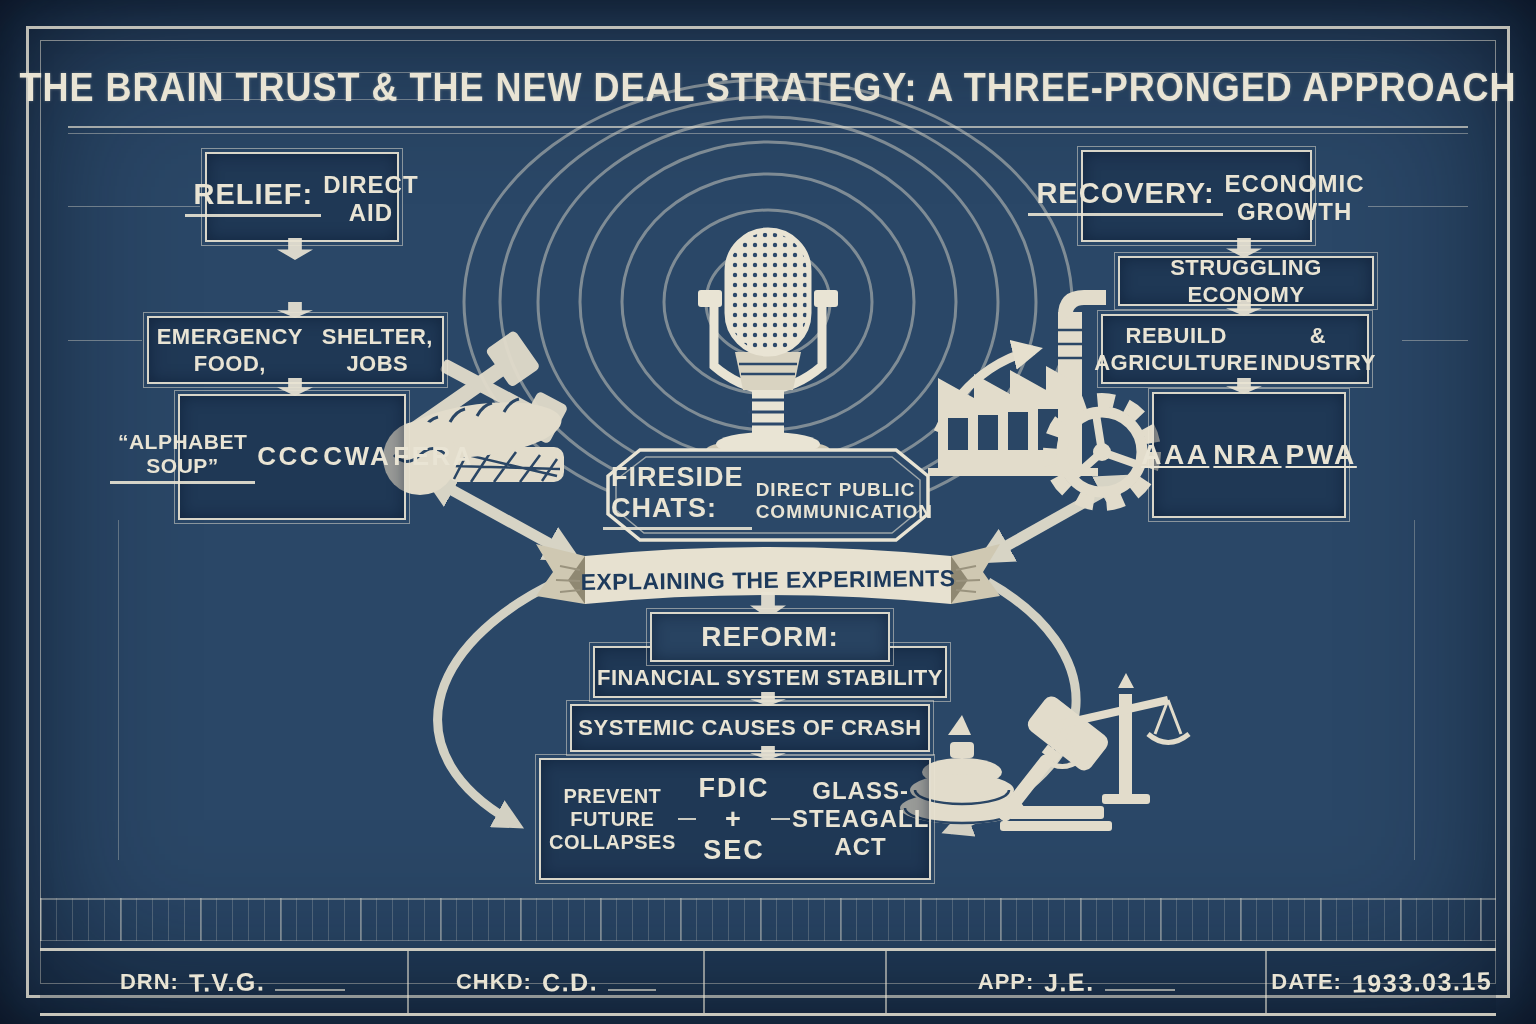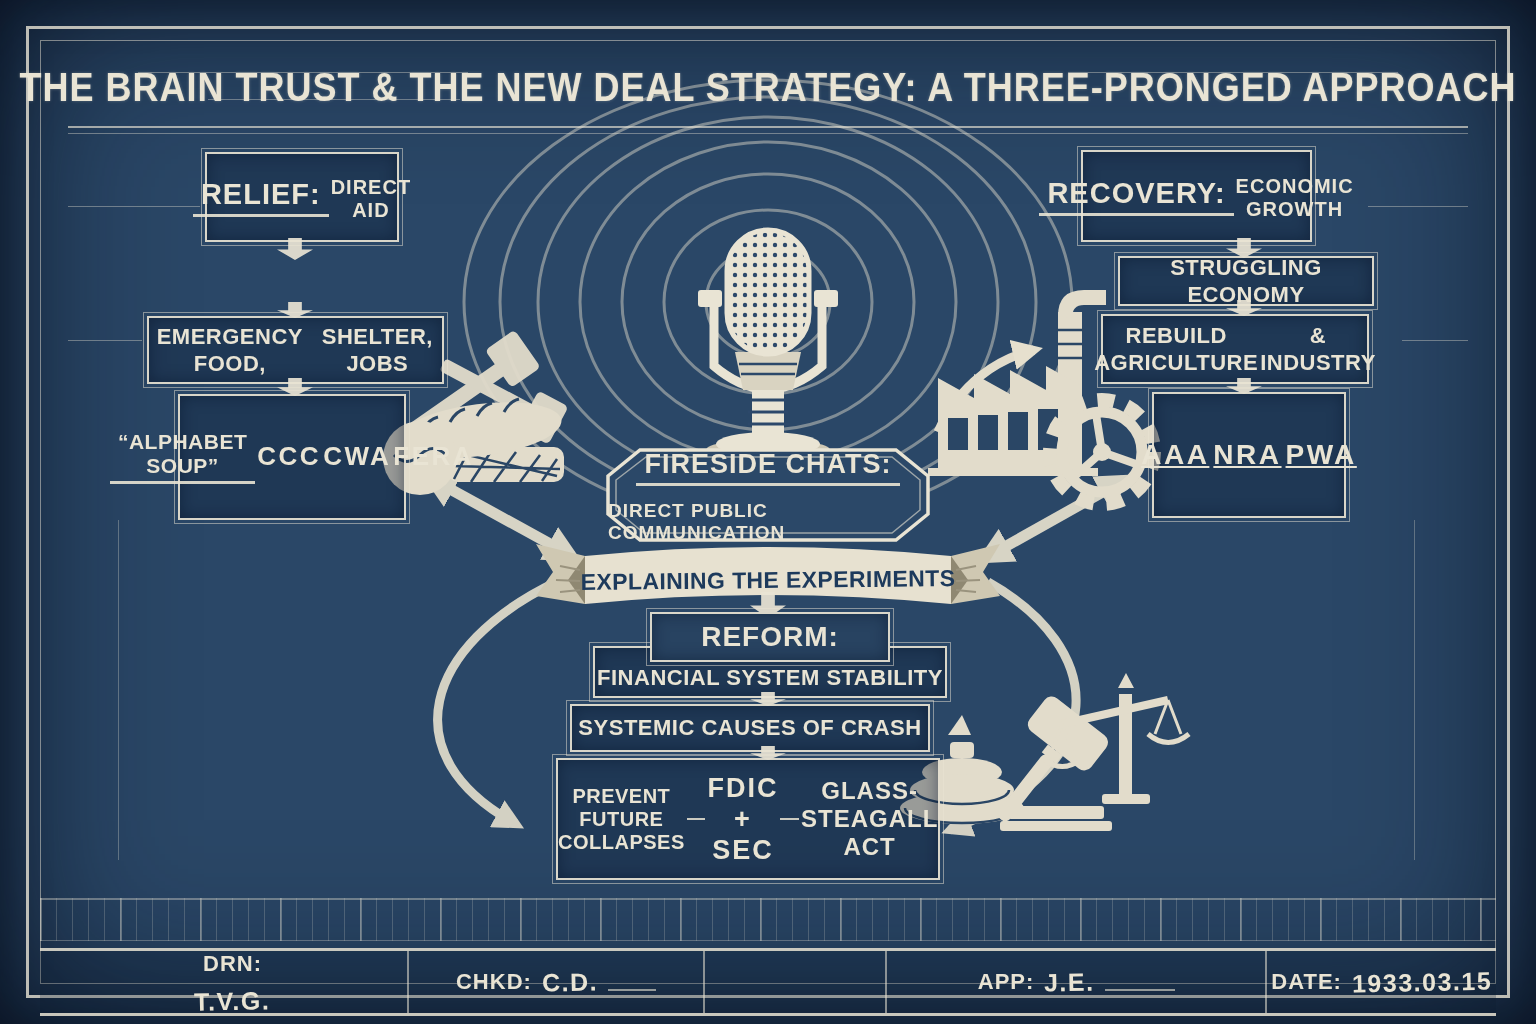--- a/index.html
+++ b/index.html
@@ -32,51 +32,51 @@
   .dimv{position:absolute;border-left:1.5px solid rgba(233,228,212,0.3);z-index:1;}
 
   .title-wrap{position:absolute;top:56px;left:70px;right:70px;height:64px;display:flex;align-items:center;justify-content:center;z-index:3;}
   .title{font-size:36px;font-weight:800;letter-spacing:1px;white-space:nowrap;transform:scaleY(1.12);
          text-shadow:0 0 3px rgba(233,228,212,0.3);}
 
   .box{position:absolute;border:2px solid rgba(233,228,212,0.92);outline:1px solid rgba(233,228,212,0.5);
        outline-offset:3px;background:rgba(12,30,54,0.34);box-shadow:inset 0 0 16px rgba(5,15,35,0.45);
        display:flex;flex-direction:row;align-items:center;justify-content:center;text-align:center;gap:2px;z-index:3;}
   .h1{font-size:29px;font-weight:800;letter-spacing:1px;}
-  .h2{font-size:20px;font-weight:700;letter-spacing:1px;margin-top:4px;}
+  .h2{font-size:24px;font-weight:700;letter-spacing:1px;margin-top:4px;}
   .h3{font-size:21px;font-weight:800;letter-spacing:0.5px;}
   .step{font-size:22px;font-weight:700;letter-spacing:0.5px;line-height:1.25;}
   .u{border-bottom:3px solid rgba(233,228,212,0.9);padding:0 8px 3px;}
   .prog{font-size:26px;font-weight:800;letter-spacing:2.5px;line-height:1.22;}
   .prog.big{font-size:28px;text-decoration:underline;}
   .sepline{width:76%;border-top:2px solid rgba(233,228,212,0.85);margin:3px 0;}
   .agencies{font-size:27px;font-weight:800;letter-spacing:2px;word-spacing:16px;}
   .act{font-size:24px;font-weight:800;letter-spacing:1px;}
 
   .darr{position:absolute;width:36px;background:rgba(233,228,212,0.92);z-index:3;
         clip-path:polygon(31% 0,69% 0,69% 52%,100% 52%,50% 100%,0 52%,31% 52%);}
 
-  .plaque-text{position:absolute;left:608px;top:454px;width:320px;height:84px;display:flex;flex-direction:column;
+  .plaque-text{position:absolute;left:608px;top:454px;width:320px;height:84px;display:flex;
                align-items:center;justify-content:center;gap:4px;z-index:4;}
   .banner-text{position:absolute;left:578px;top:558px;width:380px;height:44px;display:flex;align-items:center;
                justify-content:center;color:var(--navy);font-size:23px;font-weight:800;letter-spacing:0.4px;
                transform:rotate(-0.6deg);z-index:4;}
 
   .ruler{position:absolute;left:40px;right:40px;top:898px;height:40px;z-index:1;opacity:0.75;
          border-top:2px solid rgba(233,228,212,0.5);border-bottom:1px solid rgba(233,228,212,0.4);
          background:
           repeating-linear-gradient(90deg, rgba(233,228,212,0.28) 0 1px, transparent 1px 16px),
           repeating-linear-gradient(90deg, rgba(233,228,212,0.45) 0 2px, transparent 2px 80px);}
 
   .titleblock{position:absolute;left:40px;right:40px;top:948px;height:62px;display:flex;z-index:3;
               border-top:3px solid rgba(233,228,212,0.85);border-bottom:3px solid rgba(233,228,212,0.85);
               background:rgba(10,26,48,0.25);}
   .tb-cell{display:flex;align-items:center;justify-content:center;gap:10px;border-right:2px solid rgba(233,228,212,0.55);}
   .tb-cell:last-child{border-right:none;}
-  .tb-cell.first{justify-content:flex-start;padding-left:18px;flex-direction:column;}
+  .tb-cell.first{justify-content:center;padding-left:18px;}
   .tb-label{font-size:22px;font-weight:700;letter-spacing:1px;}
   .tb-value{font-size:25px;font-weight:700;letter-spacing:1.5px;transform:rotate(-1.2deg);display:inline-block;}
   .tb-line{display:inline-block;width:70px;height:16px;border-bottom:2px solid rgba(233,228,212,0.6);}
 </style>
 </head>
 <body>
 
 <div class="sheet">
 
   <svg class="overlay" viewBox="0 0 1536 1024">
@@ -282,21 +282,21 @@
     <span class="step" style="margin-top:12px;">FINANCIAL SYSTEM STABILITY</span>
   </div>
   <div class="box" style="left:650px;top:612px;width:236px;height:46px;background:#284361;z-index:4;">
     <span class="h1" style="font-size:28px;">REFORM:</span>
   </div>
   <div class="darr" style="left:750px;top:692px;height:14px;"></div>
   <div class="box" style="left:570px;top:704px;width:356px;height:44px;">
     <span class="step">SYSTEMIC CAUSES OF CRASH</span>
   </div>
   <div class="darr" style="left:750px;top:746px;height:14px;"></div>
-  <div class="box" style="left:556px;top:758px;width:380px;height:118px;">
+  <div class="box" style="left:539px;top:758px;width:380px;height:118px;padding-left:8px;">
     <span class="h3" style="font-size:20px;">PREVENT FUTURE COLLAPSES</span>
     <div class="sepline" style="width:84%;"></div>
     <span class="agencies">FDIC + SEC</span>
     <div class="sepline" style="width:84%;"></div>
     <span class="act">GLASS-STEAGALL ACT</span>
   </div>
 
   <div class="ruler"></div>
 
   <div class="titleblock">

